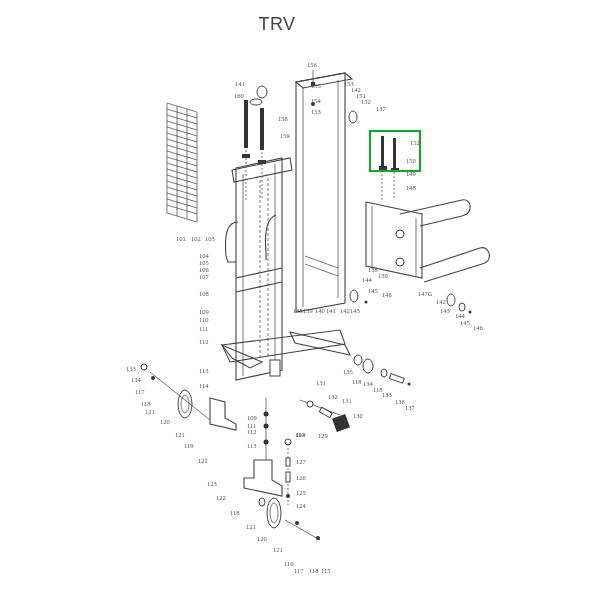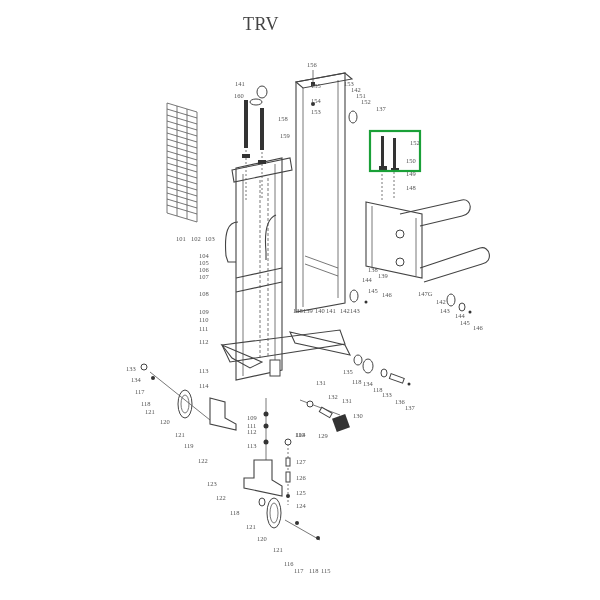--- a/index.html
+++ b/index.html
@@ -1,19 +1,19 @@
 <!DOCTYPE html>
 <html><head>
 <meta charset="utf-8">
 <style>
   html, body { margin: 0; padding: 0; background: #ffffff; }
   body { width: 600px; height: 600px; position: relative; overflow: hidden;
          font-family: "Liberation Sans", sans-serif; }
-  .title { position: absolute; top: 14px; left: 0; width: 522px; text-align: center;
-           font-size: 18px; color: #444; letter-spacing: 0.5px; font-family: Liberation Serif, serif; }
+  .title { position: absolute; top: 14px; left: 16px; width: 522px; text-align: center;
+           font-size: 18px; color: #444; letter-spacing: 0.5px; }
   svg { position: absolute; left: 0; top: 0; }
   .ln { stroke: #555; stroke-width: 0.8; fill: none; }
   .lnb { stroke: #444; stroke-width: 1.1; fill: none; }
   .fill { fill: #fff; stroke: #444; stroke-width: 1; }
   .lbl { font-family: "Liberation Serif", serif; font-size: 6.5px; fill: #555; }
   .dark { fill: #333; }
   .hl { fill: none; stroke: #1aa038; stroke-width: 2.2; }
 </style>
 </head>
 <body>

